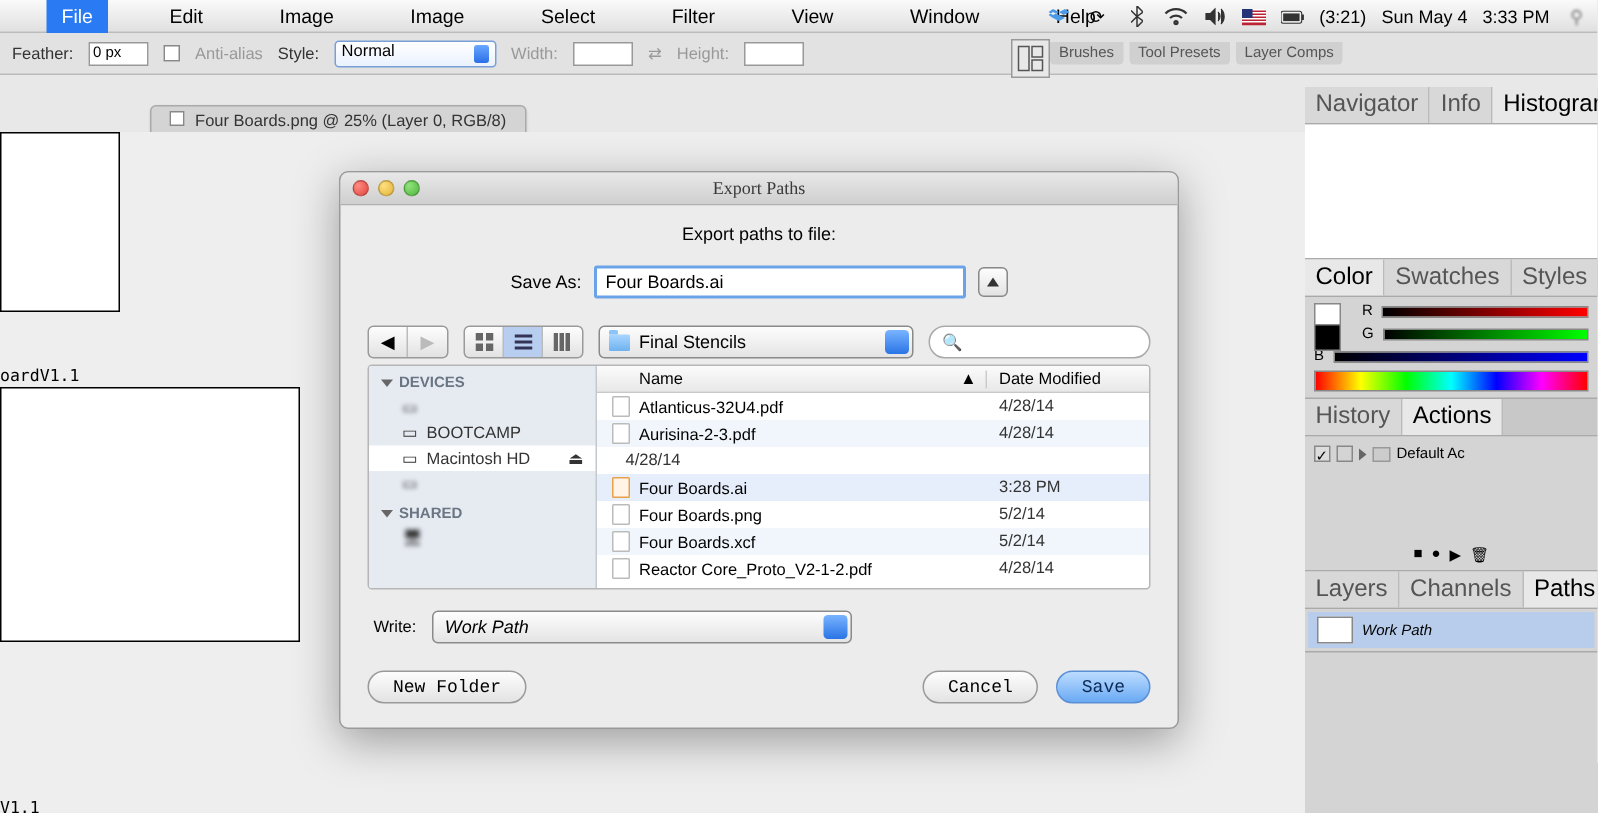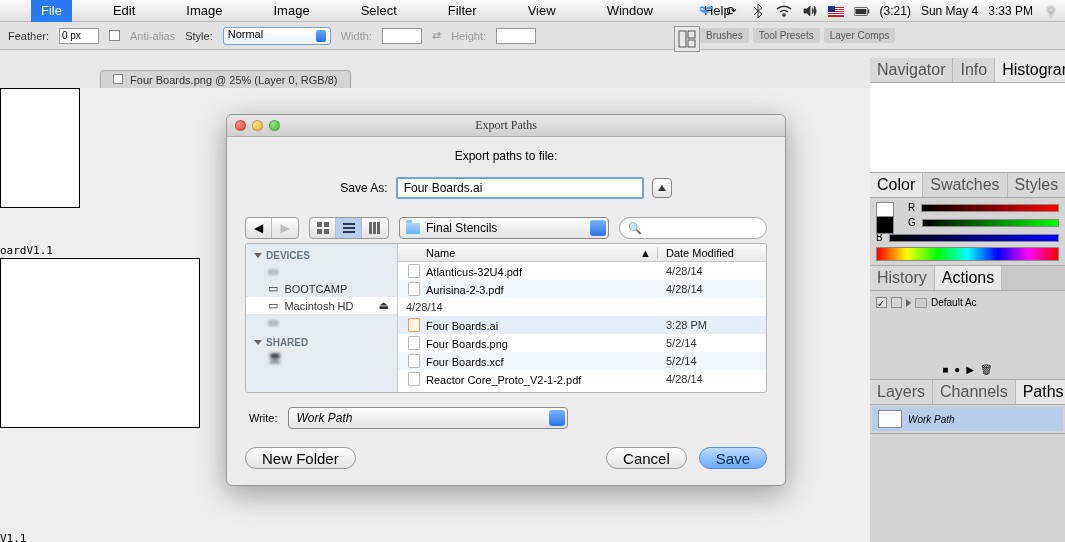--- a/index.html
+++ b/index.html
@@ -68,32 +68,32 @@
 .side-item.sel { background: #fff; }
 .file-list { flex: 1; display: flex; flex-direction: column; }
 .list-header { display: flex; background: linear-gradient(#fbfbfb,#e8e8e8); border-bottom: 1px solid #c8c8c8; height: 18px; align-items: center; font-size: 11px; }
 .col-name { flex: 1; padding-left: 28px; border-right: 1px solid #ccc; }
 .col-date { width: 108px; padding-left: 8px; }
 .list-body { flex: 1; overflow: hidden; }
 .file-row { display: flex; height: 18px; align-items: center; font-size: 11px; }
 .file-row:nth-child(even) { background: #f1f6fc; }
 .file-row.sel { background: #e6eefb; }
 .file-row .fname { flex: 1; padding-left: 10px; display: flex; align-items: flex-end; gap: 6px; }
-.file-row .fdate { width: 108px; padding-left: 8px; color: #333; }
+.file-row .fdate { width: 108px; padding-left: 8px; color: #333; margin-left: 11px; }
 .file-icon { width: 12px; height: 14px; background: #fff; border: 1px solid #bbb; border-radius: 1px; position: relative; }
 .file-icon.ai { border-color: #e9a04c; background: #fff4e6; }
 
 
 .write-row { display: flex; align-items: center; gap: 10px; margin: 14px 4px 0; }
 .write-select { flex: 0 0 280px; height: 22px; border: 1px solid #8a8a8a; border-radius: 4px; background: linear-gradient(#fdfdfd,#e4e4e4); display: flex; align-items: center; padding: 0 8px; font-size: 12px; font-style: italic; position: relative; }
 .write-select .caret2 { position: absolute; right: 2px; top: 2px; width: 16px; height: 16px; background: linear-gradient(#7ab4ff,#2a74e6); border-radius: 3px; }
 
 
 .dialog-footer { display: flex; align-items: center; margin-top: 18px; }
-.pill-btn { height: 22px; padding: 0 16px; border: 1px solid #9a9a9a; border-radius: 11px; background: linear-gradient(#fdfdfd,#e3e3e3); font-size: 15px; }
+.pill-btn { height: 22px; padding: 0 16px; border: 1px solid #9a9a9a; border-radius: 11px; background: linear-gradient(#fdfdfd,#e3e3e3); font-size: 12px; font-family: Liberation Mono, monospace; }
 .pill-btn.primary { background: linear-gradient(#bcdcff,#6aaaf4); border-color: #5a8fd6; color: #0a2a55; font-weight: 500; }
 .footer-spacer { flex: 1; }
 
 
 .right-panels { position: absolute; right: 0; top: 58px; width: 195px; height: 484px; background: #d4d4d4; }
 .mini-tabs { display: flex; background: #c8c8c8; font-size: 16px; border-bottom: 1px solid #aaa; }
 .mini-tab { padding: 3px 7px; background: #d8d8d8; border-right: 1px solid #bbb; color: #555; }
 .mini-tab.active { background: #e8e8e8; color: #000; }
 .panel { background: #d4d4d4; border-bottom: 1px solid #aaa; padding: 4px; }
 .color-sliders { padding: 4px 6px; }

